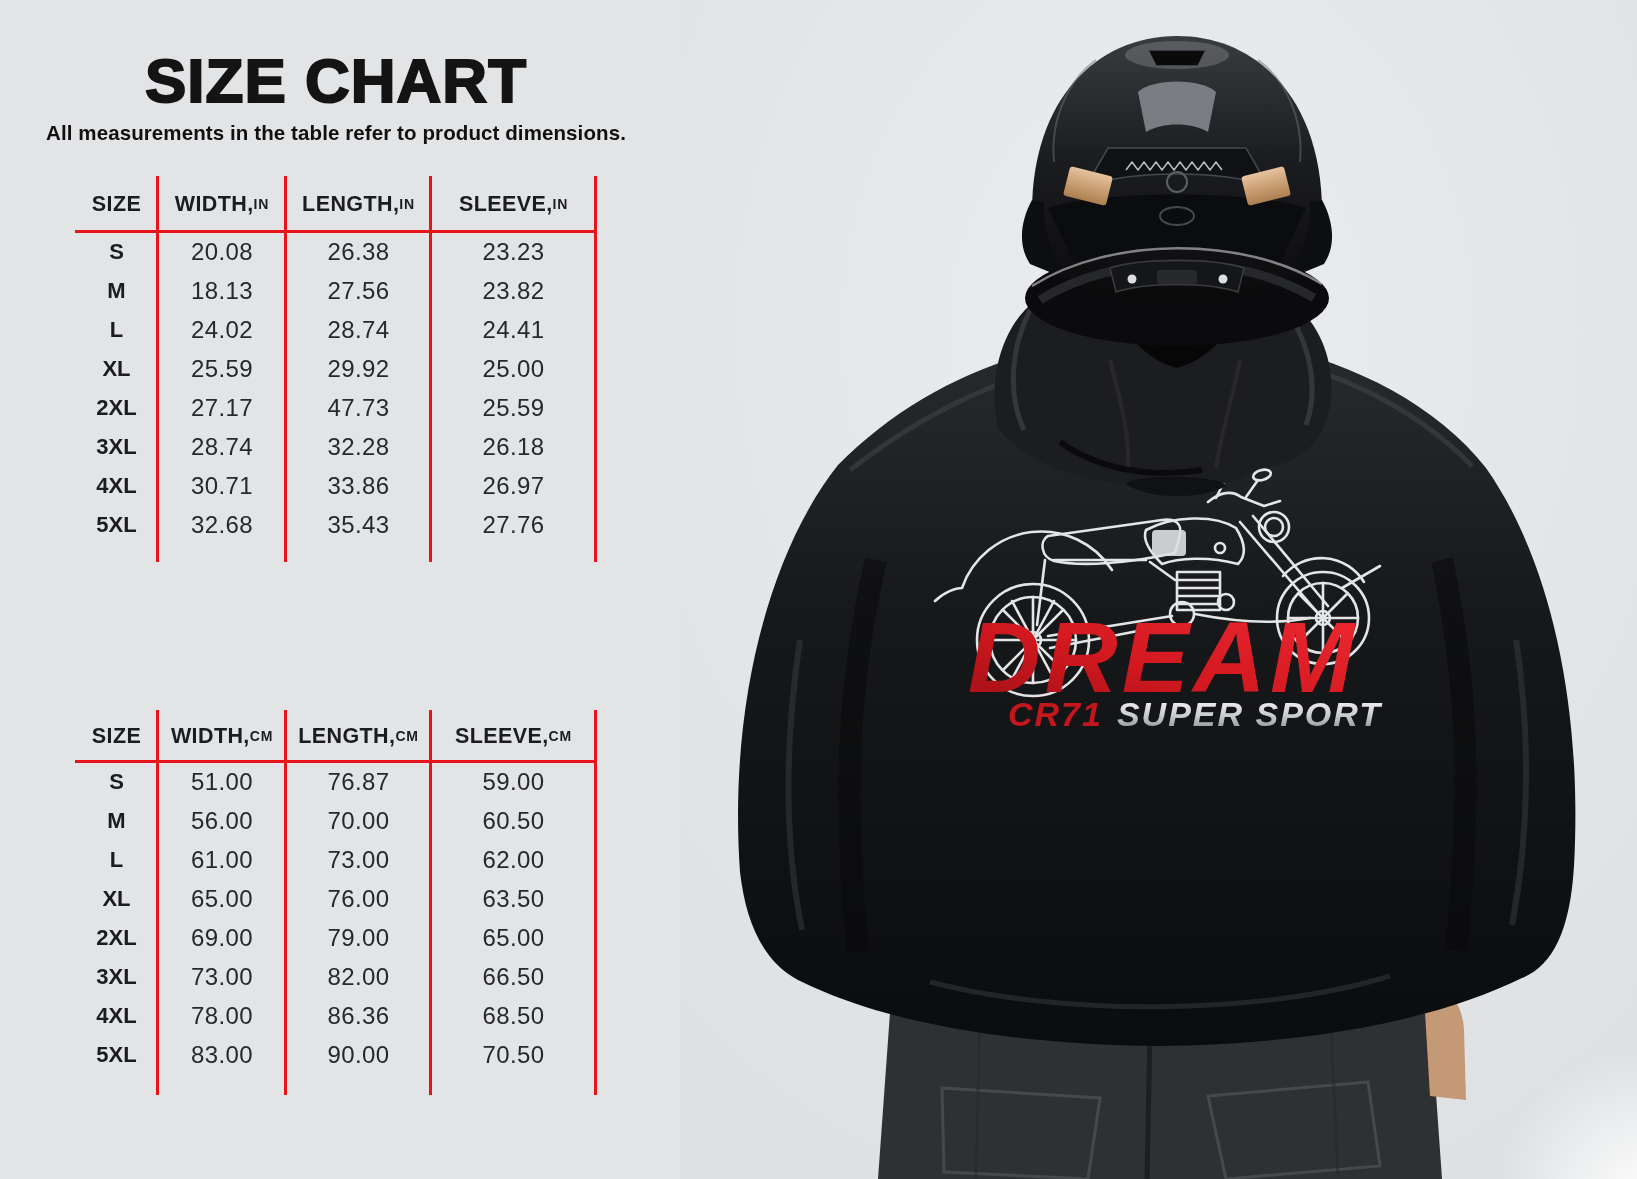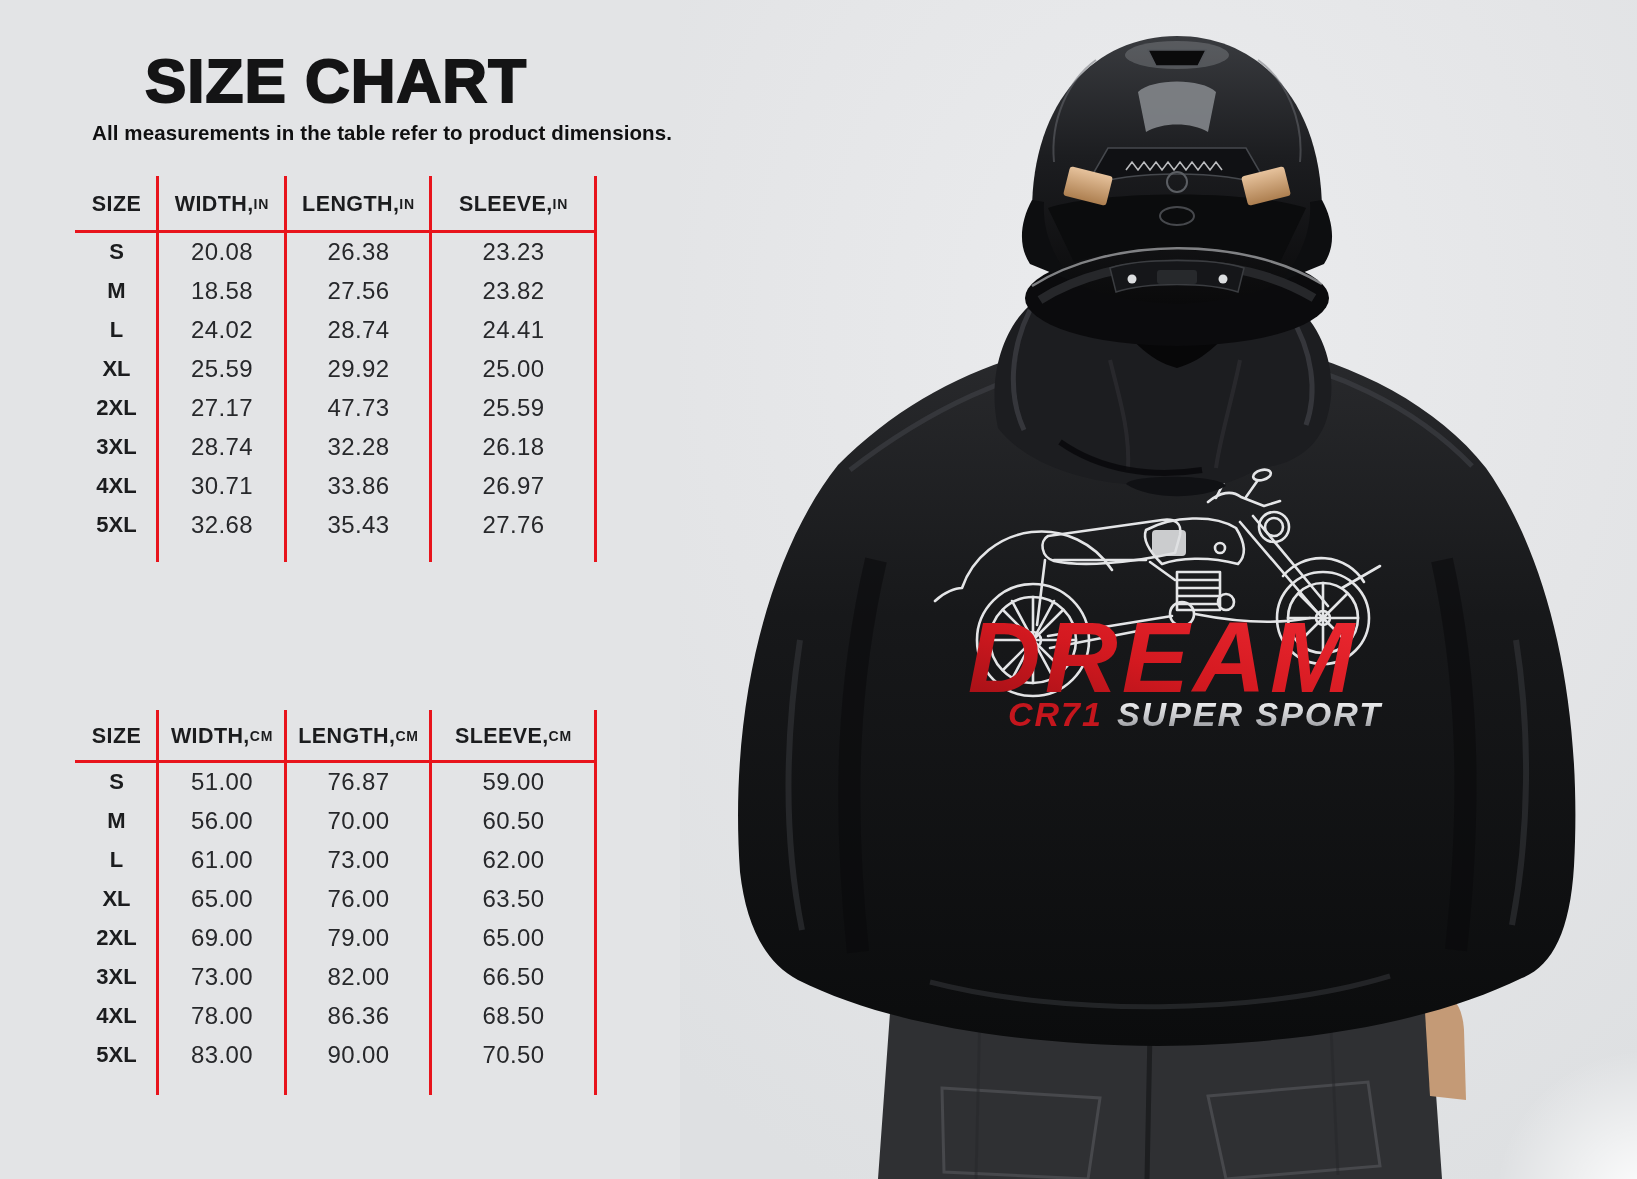--- a/index.html
+++ b/index.html
@@ -13,21 +13,21 @@
 
   
   .left-panel{position:absolute;left:0;top:0;width:680px;height:970px;}
   .page-title{
     position:absolute;left:0;top:48px;width:672px;margin:0;
     text-align:center;font-size:62px;line-height:1.05;font-weight:bold;
     color:#141415;letter-spacing:1px;-webkit-text-stroke:2px #141415;
   }
   .page-subtitle{
     position:absolute;left:0;top:121px;width:672px;margin:0;
-    text-align:right;font-size:20.5px;font-weight:bold;color:#101011;
+    text-align:center;font-size:20.5px;font-weight:bold;color:#101011;
     letter-spacing:.1px;
   }
 
   .size-table{
     position:absolute;left:75px;width:521px;
     display:grid;grid-template-columns:83px 128px 145px 165px;
   }
   .t-in{top:176px;height:386px;grid-template-rows:56px repeat(8,39px);}
   .t-cm{top:710px;height:385px;grid-template-rows:52px repeat(8,39px);}
 
@@ -79,21 +79,21 @@
         <span>SLEEVE,</span>
         <span class="unit">IN</span>
       </div>
 
   <div class="cell size-lab">S</div>
   <div class="cell num">20.08</div>
   <div class="cell num">26.38</div>
   <div class="cell num">23.23</div>
 
   <div class="cell size-lab">M</div>
-  <div class="cell num">18.58</div>
+  <div class="cell num">18.13</div>
   <div class="cell num">27.56</div>
   <div class="cell num">23.82</div>
 
   <div class="cell size-lab">L</div>
   <div class="cell num">24.02</div>
   <div class="cell num">28.74</div>
   <div class="cell num">24.41</div>
 
   <div class="cell size-lab">XL</div>
   <div class="cell num">25.59</div>

